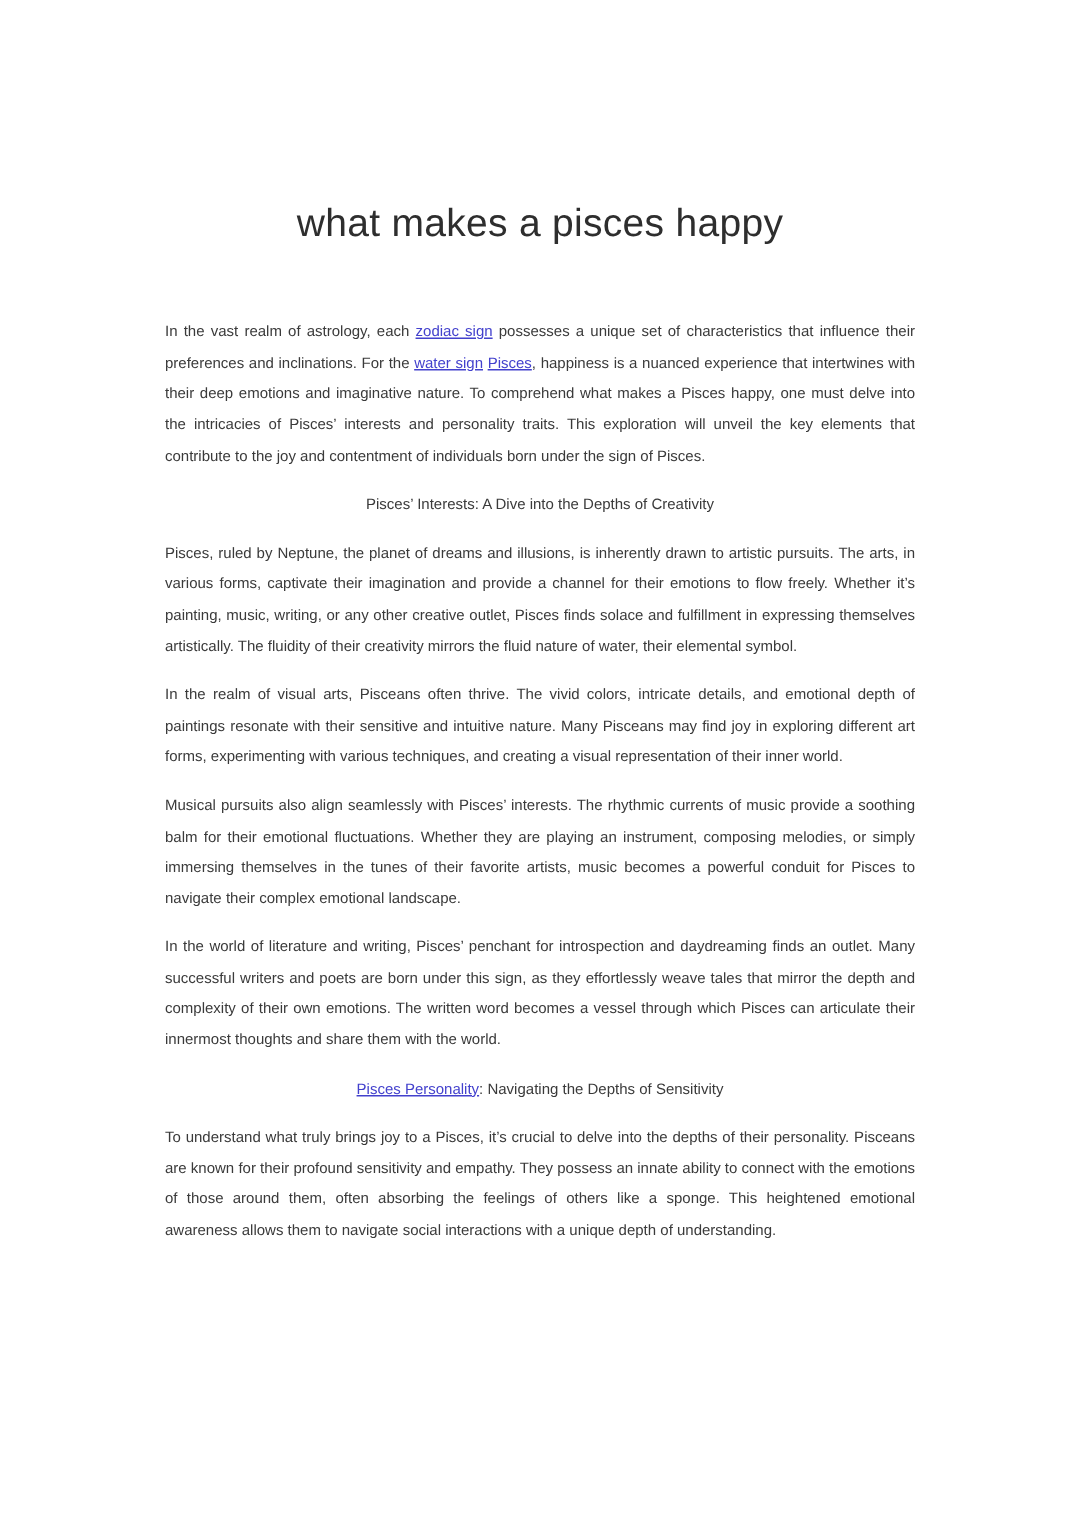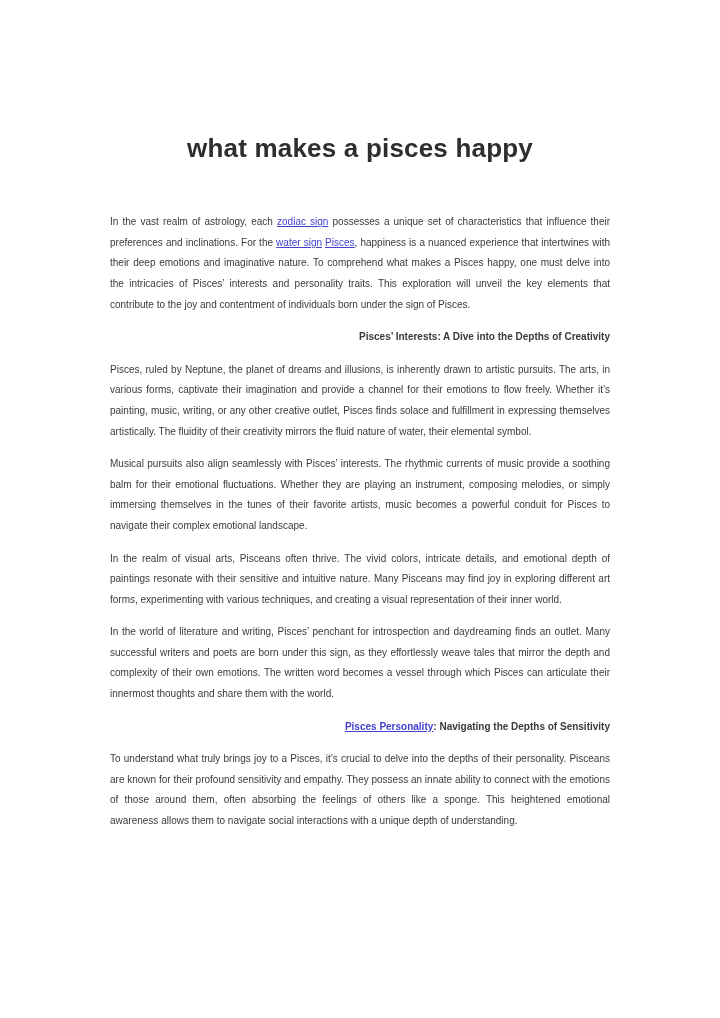--- a/index.html
+++ b/index.html
@@ -12,61 +12,61 @@
   }
   .page {
     width: 720px;
     height: 1018px;
     background: #ffffff;
     padding: 133px 110px 0 110px;
   }
   .title {
     text-align: center;
     font-size: 26px;
-    font-weight: 700;
+    font-weight: 400;
     color: #2e2e2e;
     letter-spacing: 0.2px;
     margin-bottom: 48px;
     line-height: 1.2;
   }
   .para, .heading {
     font-size: 10px;
     line-height: 20.6px;
     color: #3a3a3a;
     margin-bottom: 12px;
   }
   .para {
     text-align: justify;
   }
   .heading {
-    text-align: right;
-    font-weight: 700;
+    text-align: center;
+    font-weight: 400;
   }
   a.link {
     color: #4341cd;
     text-decoration: underline;
     cursor: pointer;
   }
 </style>
 </head>
 <body>
 
 <div class="page">
 
   <h1 class="title">what makes a pisces happy</h1>
 
   <p class="para"><span>In the vast realm of astrology, each </span><a class="link">zodiac sign</a><span> possesses a unique set of characteristics that influence their preferences and inclinations. For the </span><a class="link">water sign</a><span> </span><a class="link">Pisces</a><span>, happiness is a nuanced experience that intertwines with their deep emotions and imaginative nature. To comprehend what makes a Pisces happy, one must delve into the intricacies of Pisces’ interests and personality traits. This exploration will unveil the key elements that contribute to the joy and contentment of individuals born under the sign of Pisces.</span></p>
 
   <p class="heading">Pisces’ Interests: A Dive into the Depths of Creativity</p>
 
   <p class="para">Pisces, ruled by Neptune, the planet of dreams and illusions, is inherently drawn to artistic pursuits. The arts, in various forms, captivate their imagination and provide a channel for their emotions to flow freely. Whether it’s painting, music, writing, or any other creative outlet, Pisces finds solace and fulfillment in expressing themselves artistically. The fluidity of their creativity mirrors the fluid nature of water, their elemental symbol.</p>
 
+  <p class="para">In the realm of visual arts, Pisceans often thrive. The vivid colors, intricate details, and emotional depth of paintings resonate with their sensitive and intuitive nature. Many Pisceans may find joy in exploring different art forms, experimenting with various techniques, and creating a visual representation of their inner world.</p>
+
   <p class="para">Musical pursuits also align seamlessly with Pisces’ interests. The rhythmic currents of music provide a soothing balm for their emotional fluctuations. Whether they are playing an instrument, composing melodies, or simply immersing themselves in the tunes of their favorite artists, music becomes a powerful conduit for Pisces to navigate their complex emotional landscape.</p>
-
-  <p class="para">In the realm of visual arts, Pisceans often thrive. The vivid colors, intricate details, and emotional depth of paintings resonate with their sensitive and intuitive nature. Many Pisceans may find joy in exploring different art forms, experimenting with various techniques, and creating a visual representation of their inner world.</p>
 
   <p class="para">In the world of literature and writing, Pisces’ penchant for introspection and daydreaming finds an outlet. Many successful writers and poets are born under this sign, as they effortlessly weave tales that mirror the depth and complexity of their own emotions. The written word becomes a vessel through which Pisces can articulate their innermost thoughts and share them with the world.</p>
 
   <p class="heading"><a class="link">Pisces Personality</a><span>: Navigating the Depths of Sensitivity</span></p>
 
   <p class="para">To understand what truly brings joy to a Pisces, it’s crucial to delve into the depths of their personality. Pisceans are known for their profound sensitivity and empathy. They possess an innate ability to connect with the emotions of those around them, often absorbing the feelings of others like a sponge. This heightened emotional awareness allows them to navigate social interactions with a unique depth of understanding.</p>
 
 </div>
 
 </body></html>

